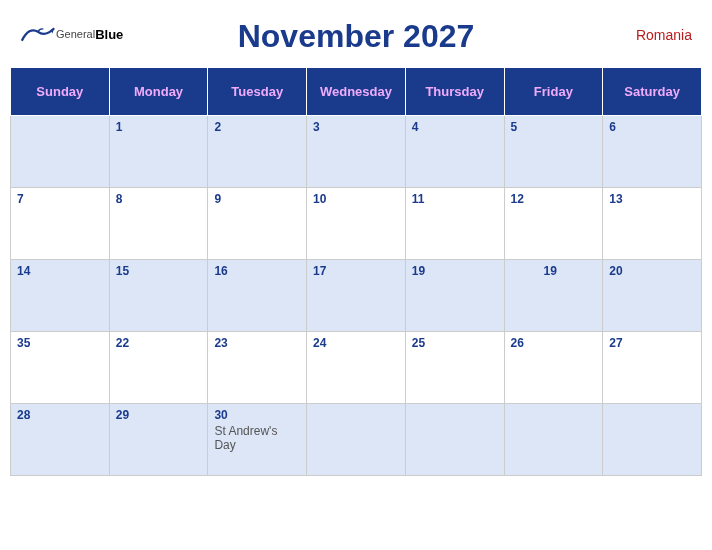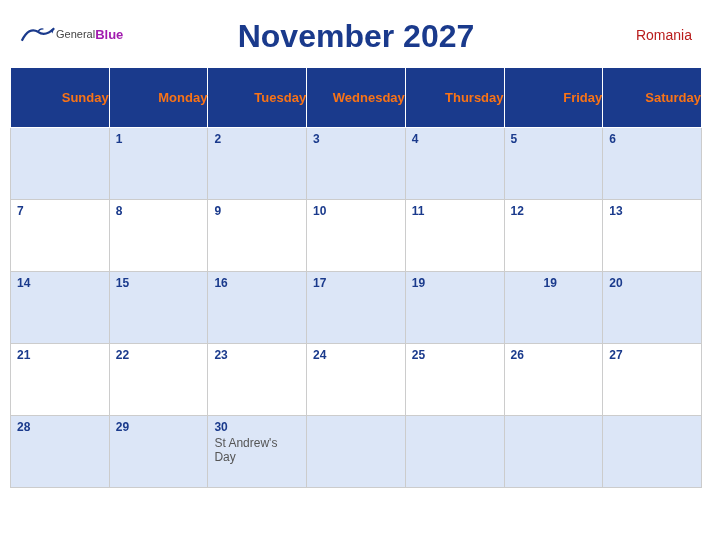--- a/index.html
+++ b/index.html
@@ -32,21 +32,21 @@
       color: #333;
       line-height: 1.2;
     }
     .logo-text-general {
       font-size: 11px;
       color: #444;
     }
     .logo-text-blue {
       font-size: 13px;
       font-weight: bold;
-      color: #a21caf;
+      color: #000000;
     }
     .logo-bird {
       width: 36px;
       height: 20px;
       margin-bottom: 1px;
     }
     .country-label {
       position: absolute;
       right: 10px;
       top: 50%;
@@ -60,23 +60,23 @@
       color: #1a3a8c;
       text-align: center;
     }
     .calendar-container {
       width: 100%;
       border-collapse: collapse;
       margin-top: 8px;
     }
     .calendar-container th {
       background-color: #1a3a8c;
-      color: #f97316;
-      text-align: right;
-      padding: 22px 0;
+      color: #f0abfc;
+      text-align: center;
+      padding: 16px 0;
       font-size: 13px;
       border: 1px solid #fff;
     }
     .calendar-container td {
       border: 1px solid #ccc;
       vertical-align: top;
       width: calc(100%/7);
       height: 72px;
       padding: 4px 6px;
     }
@@ -189,21 +189,21 @@
         </td>
         <td style="background-color: rgb(220, 230, 247); padding-left: 39px;">
           <div class="day-number">19</div>
         </td>
         <td style="background-color: rgb(220, 230, 247);">
           <div class="day-number">20</div>
         </td>
       </tr>
       <tr style="background-color: rgb(255, 255, 255);">
         <td style="background-color: rgb(255, 255, 255);">
-          <div class="day-number">21</div>
+          <div class="day-number">35</div>
         </td>
         <td style="background-color: rgb(255, 255, 255);">
           <div class="day-number">22</div>
         </td>
         <td style="background-color: rgb(255, 255, 255);">
           <div class="day-number">23</div>
         </td>
         <td style="background-color: rgb(255, 255, 255);">
           <div class="day-number">24</div>
         </td>

